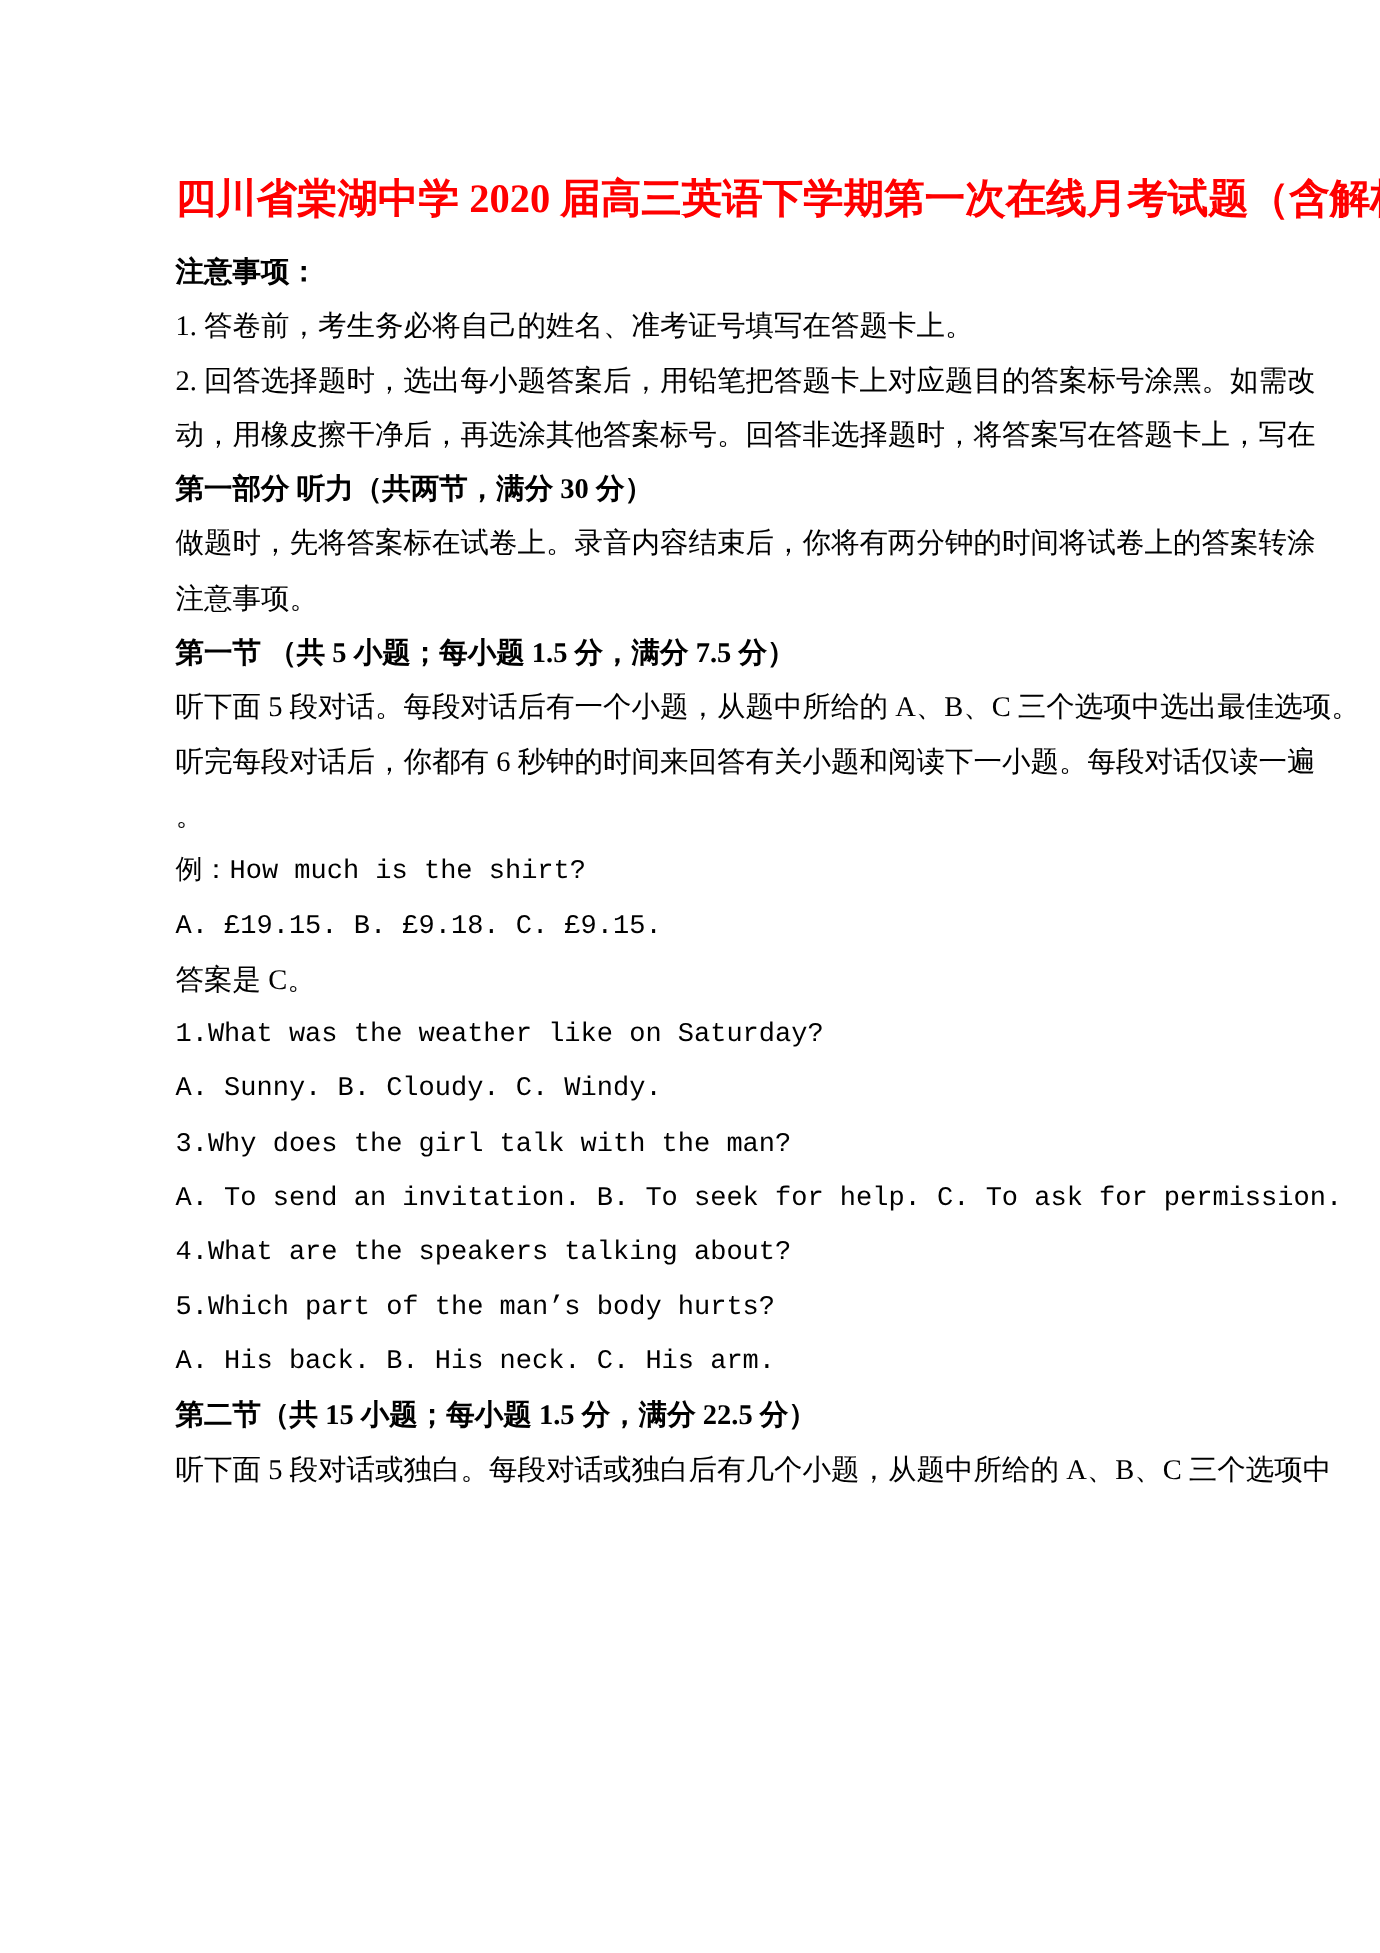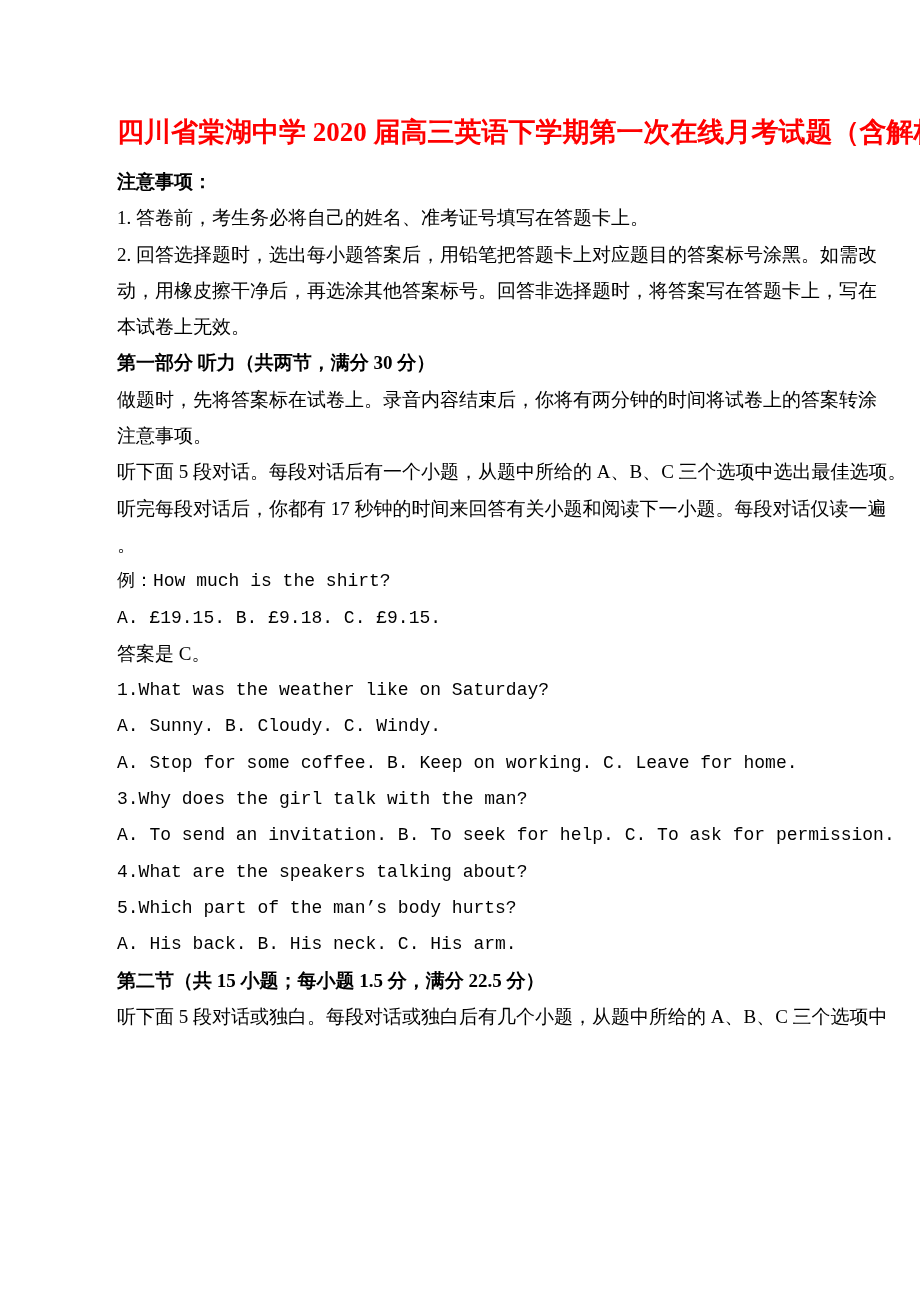--- a/index.html
+++ b/index.html
@@ -50,37 +50,36 @@
 <body>
 
 <div class="page">
 
   <div class="title">四川省棠湖中学 2020 届高三英语下学期第一次在线月考试题（含解析）</div>
 
   <div class="line bold">注意事项：</div>
   <div class="line">1. 答卷前，考生务必将自己的姓名、准考证号填写在答题卡上。</div>
   <div class="line">2. 回答选择题时，选出每小题答案后，用铅笔把答题卡上对应题目的答案标号涂黑。如需改</div>
   <div class="line">动，用橡皮擦干净后，再选涂其他答案标号。回答非选择题时，将答案写在答题卡上，写在</div>
-  <div class="line">本试卷上无效。</div>
 
   <div class="line bold">第一部分 听力（共两节，满分 30 分）</div>
   <div class="line">做题时，先将答案标在试卷上。录音内容结束后，你将有两分钟的时间将试卷上的答案转涂</div>
   <div class="line">注意事项。</div>
 
+  <div class="line bold">第一节 （共 5 小题；每小题 1.5 分，满分 7.5 分）</div>
   <div class="line">听下面 5 段对话。每段对话后有一个小题，从题中所给的 A、B、C 三个选项中选出最佳选项。</div>
-  <div class="line">听完每段对话后，你都有 17 秒钟的时间来回答有关小题和阅读下一小题。每段对话仅读一遍</div>
+  <div class="line">听完每段对话后，你都有 6 秒钟的时间来回答有关小题和阅读下一小题。每段对话仅读一遍</div>
   <div class="line">。</div>
 
   <div class="line en">例：How much is the shirt?</div>
   <div class="line en">A. £19.15. B. £9.18. C. £9.15.</div>
   <div class="line">答案是 C。</div>
 
   <div class="line en">1.What was the weather like on Saturday?</div>
   <div class="line en">A. Sunny. B. Cloudy. C. Windy.</div>
-  <div class="line en">A. Stop for some coffee. B. Keep on working. C. Leave for home.</div>
   <div class="line en">3.Why does the girl talk with the man?</div>
   <div class="line en">A. To send an invitation. B. To seek for help. C. To ask for permission.</div>
   <div class="line en">4.What are the speakers talking about?</div>
   <div class="line en">5.Which part of the man’s body hurts?</div>
   <div class="line en">A. His back. B. His neck. C. His arm.</div>
 
   <div class="line bold">第二节（共 15 小题；每小题 1.5 分，满分 22.5 分）</div>
   <div class="line">听下面 5 段对话或独白。每段对话或独白后有几个小题，从题中所给的 A、B、C 三个选项中</div>
 
 </div>

